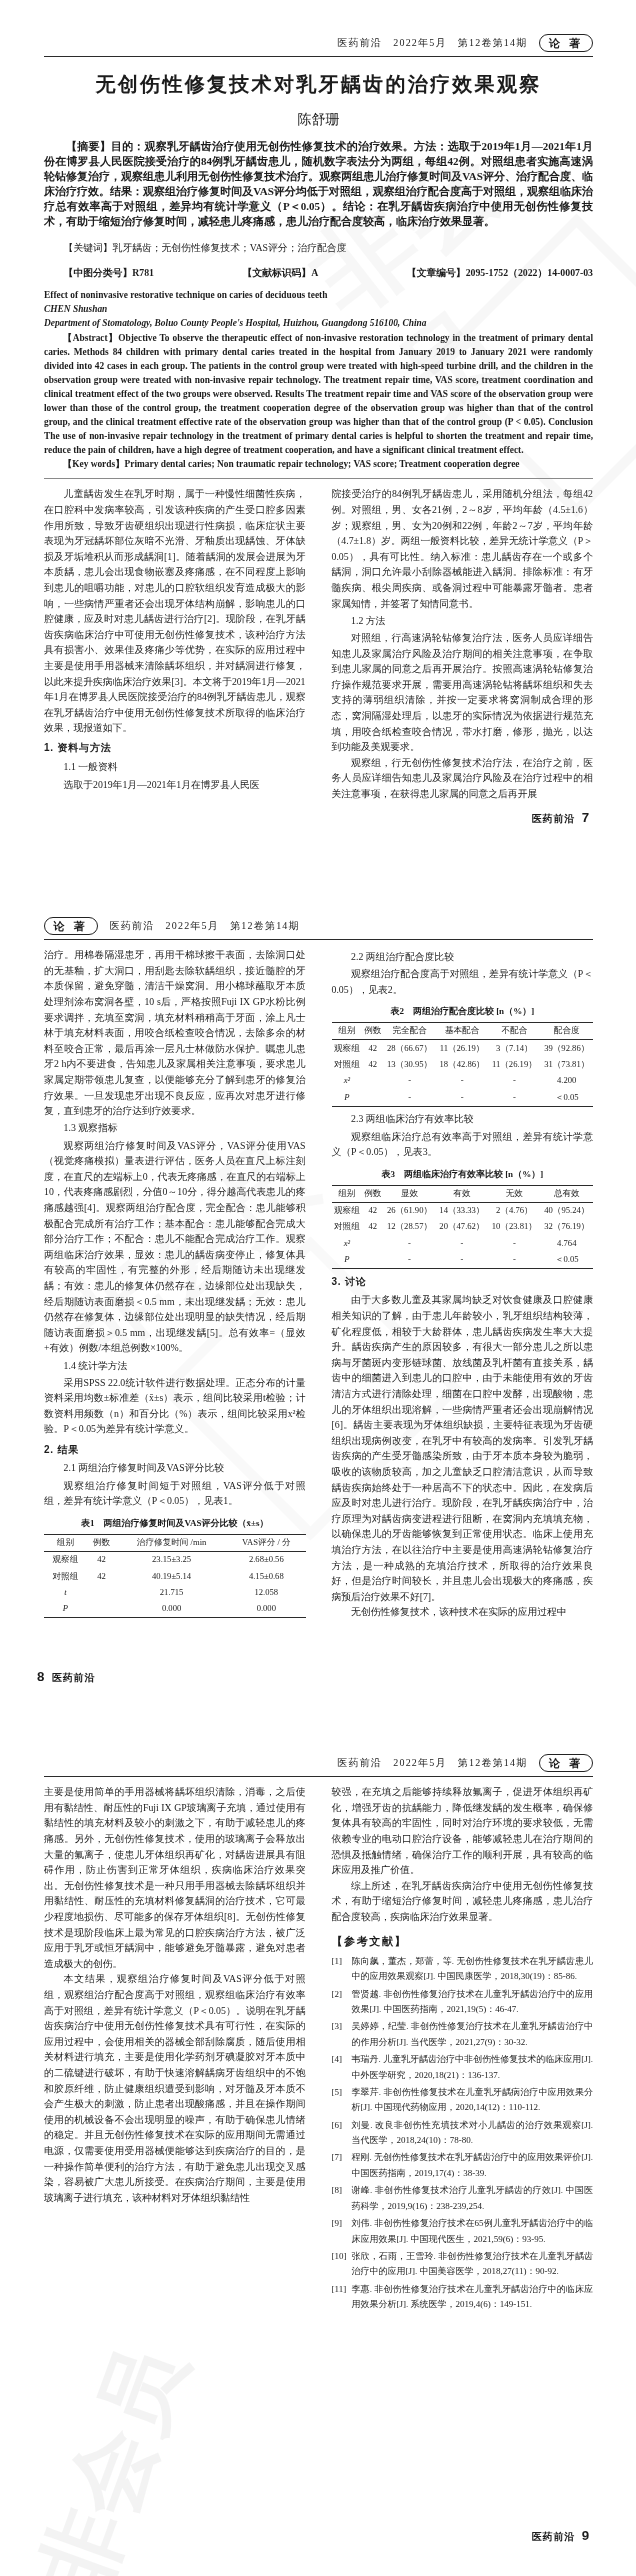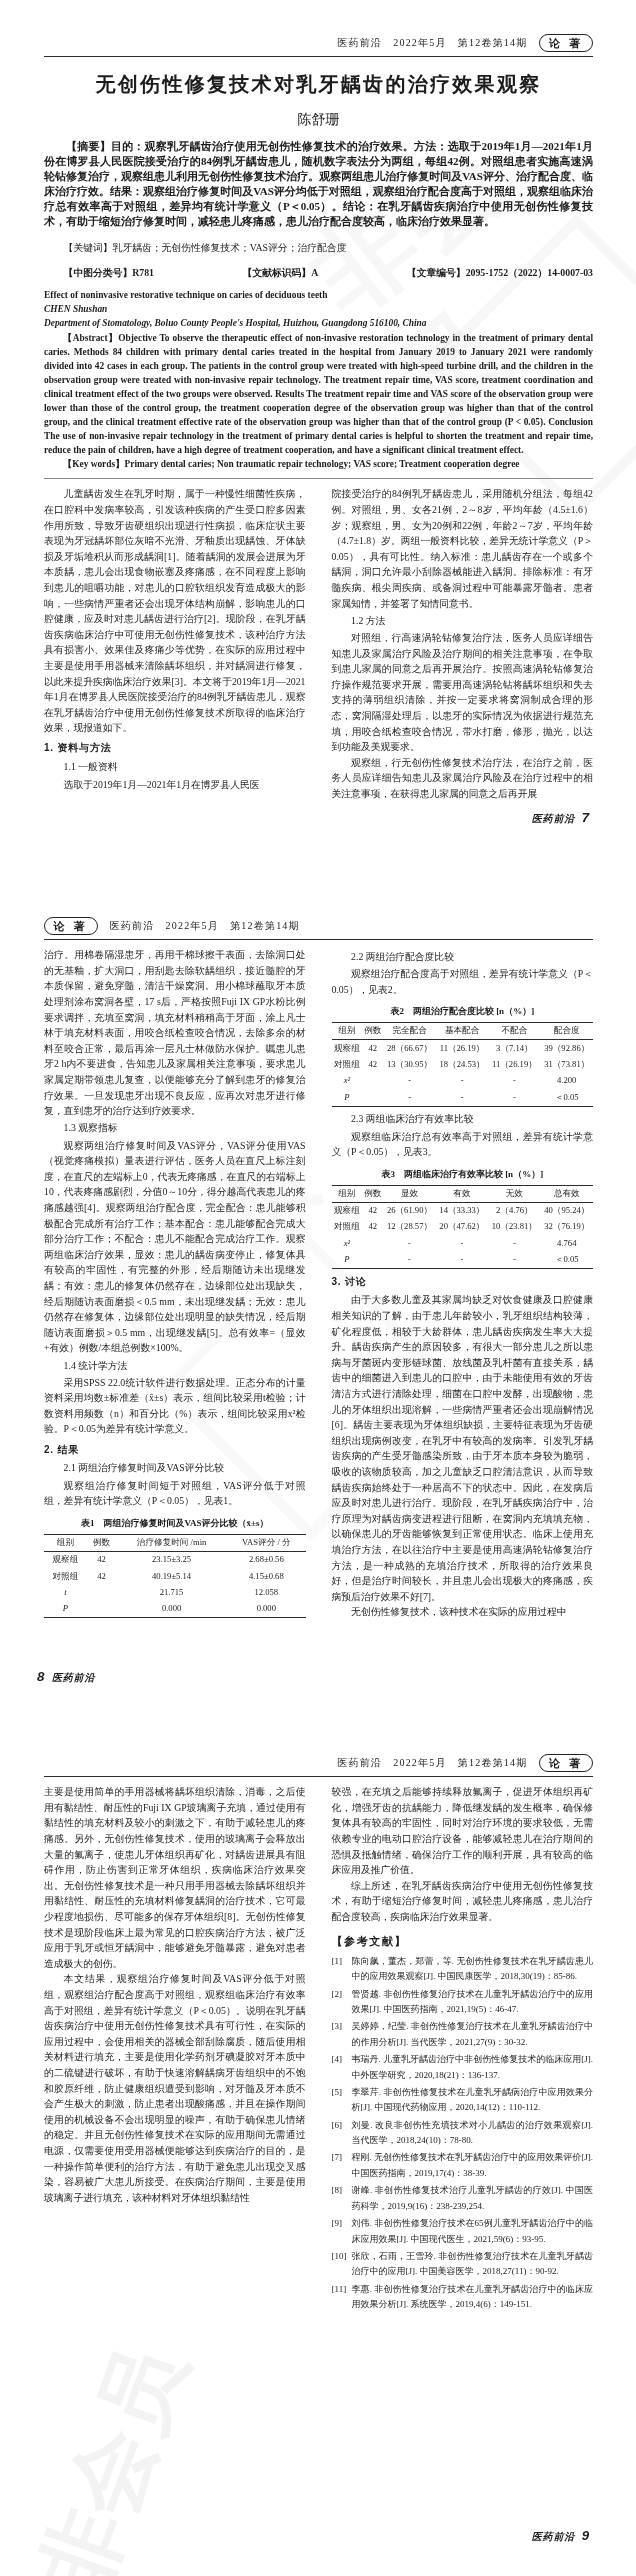--- a/index.html
+++ b/index.html
@@ -49,21 +49,21 @@
   table.dtab td{padding:2.3px 0.8px;text-align:center;white-space:nowrap;}
   .stat{font-style:italic;}
   
   .refs-head{font:700 11px "Liberation Sans","DejaVu Sans",sans-serif;
              letter-spacing:1.6px;margin:9.4px 0 4.7px;text-indent:0;}
   .ref{position:relative;padding-left:20px;font-size:9px;line-height:15.6px;
        text-align:justify;margin-bottom:1.6px;}
   .ref .no{position:absolute;left:0;top:0;}
   
   .foot{position:absolute;bottom:33px;font-family:"Liberation Sans","DejaVu Sans",sans-serif;
-        font-weight:700;font-size:10px;letter-spacing:0.8px;font-style:italic;}
+        font-weight:700;font-size:10px;letter-spacing:0.8px;}
   .foot.r{right:44px;} .foot.l{left:34px;}
   .pageno{font-size:13.3px;padding:0 3.1px;}
   
   .wm{position:absolute;pointer-events:none;color:#777;font-weight:700;z-index:5;
       font-family:"Liberation Sans","DejaVu Sans",sans-serif;}
   .wm-text1{top:117px;left:336px;font-size:101px;opacity:.05;transform:rotate(-38deg);}
   .wm-text2{top:328px;left:47px;font-size:94px;opacity:.045;transform:rotate(-38deg);}
   .wm-text3{bottom:47px;left:-15.6px;font-size:86px;opacity:.08;transform:rotate(-70deg);}
   .wm-diam{border:10px solid #9a9a9a;opacity:.08;width:195px;height:195px;transform:rotate(45deg);}
   .wm-d1{top:258px;right:-47px;} .wm-d2{top:422px;left:203px;opacity:.06;}
@@ -126,21 +126,21 @@
   <div class="wm wm-text2">非会员</div>
   <div class="wm wm-diam wm-d2"></div>
 
   <div class="issue-row left">
     <span class="pill">论 著</span>
     <span>医药前沿　2022年5月　第12卷第14期</span>
   </div>
 
   <div class="cols">
     <div class="col">
-      <p class="cont">治疗。用棉卷隔湿患牙，再用干棉球擦干表面，去除洞口处的无基釉，扩大洞口，用刮匙去除软龋组织，接近髓腔的牙本质保留，避免穿髓，清洁干燥窝洞。用小棉球蘸取牙本质处理剂涂布窝洞各壁，17 s后，严格按照Fuji IX GP水粉比例要求调拌，充填至窝洞，填充材料稍稍高于牙面，涂上凡士林于填充材料表面，用咬合纸检查咬合情况，去除多余的材料至咬合正常，最后再涂一层凡士林做防水保护。嘱患儿患牙2 h内不要进食，告知患儿及家属相关注意事项，要求患儿家属定期带领患儿复查，以便能够充分了解到患牙的修复治疗效果。一旦发现患牙出现不良反应，应再次对患牙进行修复，直到患牙的治疗达到疗效要求。</p>
+      <p class="cont">治疗。用棉卷隔湿患牙，再用干棉球擦干表面，去除洞口处的无基釉，扩大洞口，用刮匙去除软龋组织，接近髓腔的牙本质保留，避免穿髓，清洁干燥窝洞。用小棉球蘸取牙本质处理剂涂布窝洞各壁，10 s后，严格按照Fuji IX GP水粉比例要求调拌，充填至窝洞，填充材料稍稍高于牙面，涂上凡士林于填充材料表面，用咬合纸检查咬合情况，去除多余的材料至咬合正常，最后再涂一层凡士林做防水保护。嘱患儿患牙2 h内不要进食，告知患儿及家属相关注意事项，要求患儿家属定期带领患儿复查，以便能够充分了解到患牙的修复治疗效果。一旦发现患牙出现不良反应，应再次对患牙进行修复，直到患牙的治疗达到疗效要求。</p>
       <h4>1.3 观察指标</h4>
       <p>观察两组治疗修复时间及VAS评分，VAS评分使用VAS（视觉疼痛模拟）量表进行评估，医务人员在直尺上标注刻度，在直尺的左端标上0，代表无疼痛感，在直尺的右端标上10，代表疼痛感剧烈，分值0～10分，得分越高代表患儿的疼痛感越强[4]。观察两组治疗配合度，完全配合：患儿能够积极配合完成所有治疗工作；基本配合：患儿能够配合完成大部分治疗工作；不配合：患儿不能配合完成治疗工作。观察两组临床治疗效果，显效：患儿的龋齿病变停止，修复体具有较高的牢固性，有完整的外形，经后期随访未出现继发龋；有效：患儿的修复体仍然存在，边缘部位处出现缺失，经后期随访表面磨损＜0.5 mm，未出现继发龋；无效：患儿仍然存在修复体，边缘部位处出现明显的缺失情况，经后期随访表面磨损＞0.5 mm，出现继发龋[5]。总有效率=（显效+有效）例数/本组总例数×100%。</p>
       <h4>1.4 统计学方法</h4>
       <p>采用SPSS 22.0统计软件进行数据处理。正态分布的计量资料采用均数±标准差（x̄±s）表示，组间比较采用t检验；计数资料用频数（n）和百分比（%）表示，组间比较采用x²检验。P＜0.05为差异有统计学意义。</p>
       <h3>2. 结果</h3>
       <h4>2.1 两组治疗修复时间及VAS评分比较</h4>
       <p>观察组治疗修复时间短于对照组，VAS评分低于对照组，差异有统计学意义（P＜0.05），见表1。</p>
 
       <div class="tcap">表1　两组治疗修复时间及VAS评分比较（x̄±s）</div>
       <table class="dtab">
@@ -203,21 +203,21 @@
             <td>42</td>
             <td>28（66.67）</td>
             <td>11（26.19）</td>
             <td>3（7.14）</td>
             <td>39（92.86）</td>
           </tr>
           <tr>
             <td>对照组</td>
             <td>42</td>
             <td>13（30.95）</td>
-            <td>18（24.53）</td>
+            <td>18（42.86）</td>
             <td>11（26.19）</td>
             <td>31（73.81）</td>
           </tr>
           <tr>
             <td class="stat">x²</td>
             <td></td>
             <td>-</td>
             <td>-</td>
             <td>-</td>
             <td>4.200</td>

